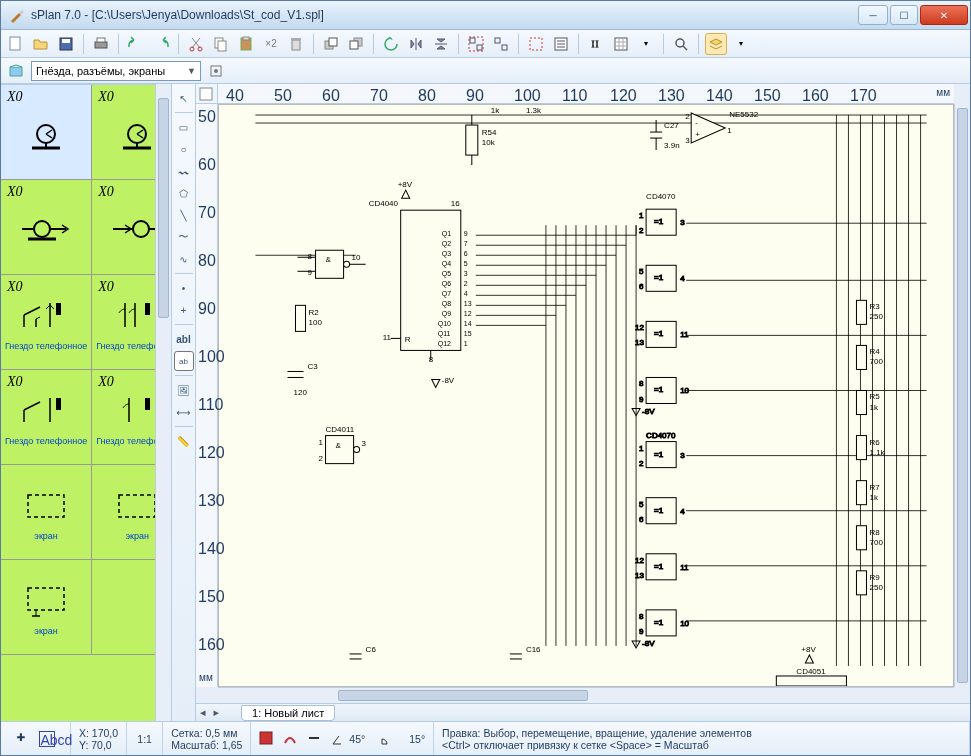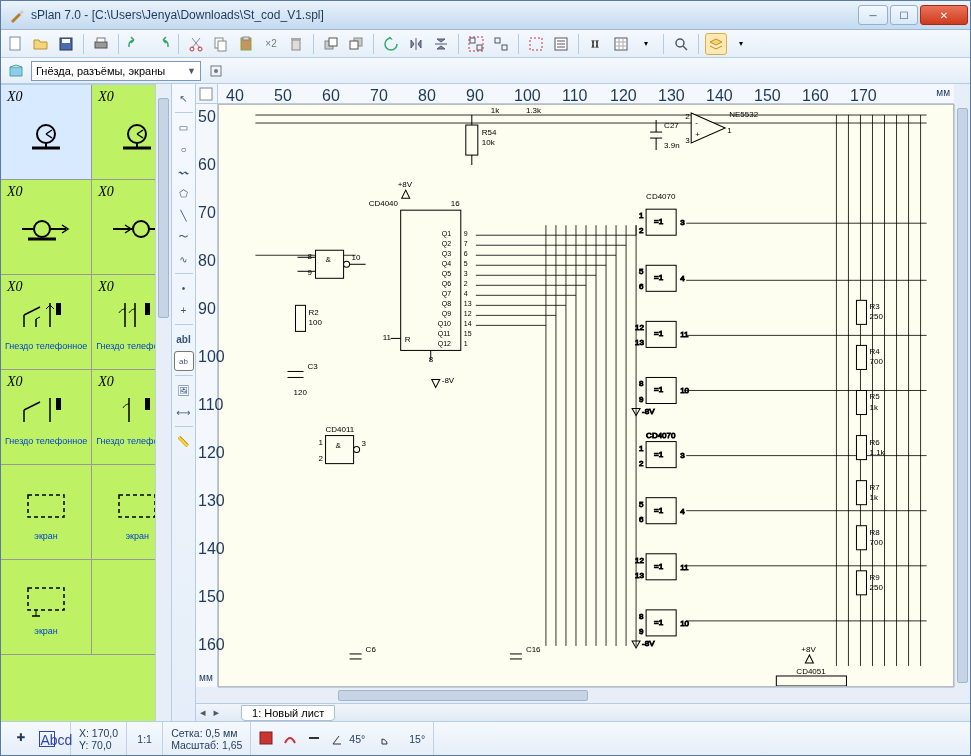--- a/index.html
+++ b/index.html
@@ -771,14 +771,18 @@
           <span>45°</span>
         </span>
       <span style="display:flex;align-items:center;gap:20px">
           <svg width="14" height="14">
             <path d="M7 7a5 5 0 015 5" stroke="#333" fill="none"></path>
             <path d="M7 7v5h5" stroke="#333" fill="none"></path>
           </svg>
           <span>15°</span>
         </span>
     </div>
+    <div class="statcell" style="flex:1">
+      <span>Правка: Выбор, перемещение, вращение, удаление элементов</span>
+      <span>&lt;Ctrl&gt; отключает привязку к сетке &lt;Space&gt; = Масштаб</span>
+    </div>
   </div>
 </div>
 
 </body></html>

